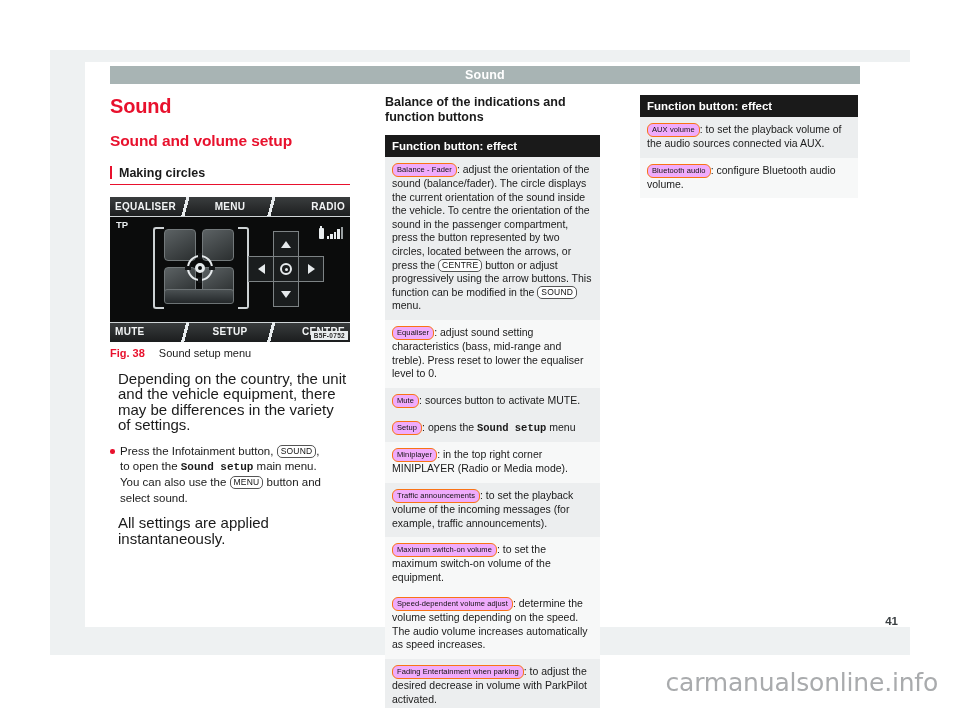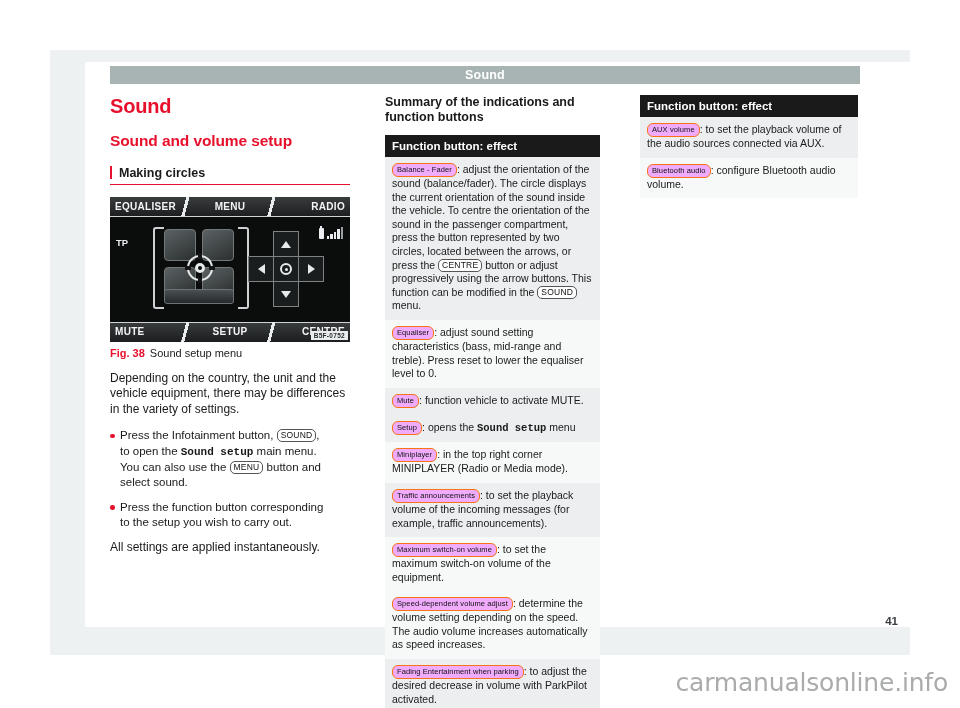--- a/index.html
+++ b/index.html
@@ -78,21 +78,21 @@
   .sk.c{left:0;width:240px;text-align:center;}
   .sk.r{right:5px;}
   .slash{
     position:absolute;width:26px;height:20px;top:0;
     background:linear-gradient(105deg,transparent 46%,#e9edef 46%,#e9edef 56%,transparent 56%);
   }
   .slash.a{left:62px;}
   .slash.b{left:148px;}
   .slash-b-wrap .slash{bottom:0;top:auto;}
   .tp{
-    position:absolute;left:6px;top:40px;color:#e9edef;font-size:9.5px;
+    position:absolute;left:6px;top:22px;color:#e9edef;font-size:9.5px;
     font-weight:bold;
   }
   .status-ico{position:absolute;right:7px;top:30px;display:flex;align-items:flex-end;gap:3px;}
   .batt{width:5px;height:11px;background:#e9edef;border-radius:1px;position:relative;}
   .batt:before{content:"";position:absolute;left:1.5px;top:-2px;width:2px;height:2px;background:#e9edef;}
   .bars{display:flex;align-items:flex-end;gap:1px;}
   .bars i{display:block;width:2.5px;background:#e9edef;}
   .bars i:nth-child(1){height:3px;}
   .bars i:nth-child(2){height:5px;}
   .bars i:nth-child(3){height:7.5px;}
@@ -157,25 +157,25 @@
   .img-id{
     position:absolute;right:2px;bottom:2px;
     background:#e9edef;color:#2a2a2a;
     font-size:6.5px;font-weight:bold;letter-spacing:.3px;
     padding:1px 3px;font-family:"Liberation Sans",sans-serif;
   }
   .fig-caption{
     margin-top:5px;font-size:11px;color:#1a1a1a;
   }
   .fig-caption .lbl{color:#e8112d;font-weight:bold;}
-  .fig-caption .txt{margin-left:5px;}
+  .fig-caption .txt{margin-left:14px;}
 
   
   p.body{
-    font-size:12px;line-height:15.4px;color:#1a1a1a;margin:0 0 11px 0;
+    font-size:15px;line-height:15.4px;color:#1a1a1a;margin:0 0 11px 8px;
   }
   p.bullet{
     font-size:11.5px;line-height:15.4px;color:#1a1a1a;margin:0 18px 9px 0;
     position:relative;padding-left:10px;
   }
   p.bullet:before{
     content:"";position:absolute;left:0;top:5.5px;width:4.5px;height:4.5px;
     border-radius:50%;background:#e8112d;
   }
   .mono-bold{font-family:"Liberation Mono",monospace;font-weight:bold;font-size:11px;}
@@ -208,21 +208,21 @@
     margin:0 0 10px 0;
   }
   
   .page-no{
     position:absolute;right:62px;top:615px;
     font-size:11.5px;font-weight:bold;color:#3a3f42;
   }
   
   .watermark{
     position:absolute;left:0;top:668px;width:960px;text-align:right;
-    padding-right:12px;box-sizing:border-box;
+    padding-right:22px;box-sizing:border-box;
     color:#a9abad;font-size:25px;letter-spacing:-.2px;
     font-family:"DejaVu Sans",sans-serif;
   }
 </style>
 </head>
 <body>
 
 <div class="page-panel"></div>
 <div class="content-sheet"></div>
 
@@ -307,41 +307,40 @@
 
     <div class="fig-caption">
       <span class="lbl">Fig. 38</span><span class="txt">Sound setup menu</span>
     </div>
   </div>
 
   <p class="body" style="margin-top:12px;">Depending on the country, the unit and the vehicle equipment, there may be differences in the variety of settings.</p>
 
   <p class="bullet"><span>Press the Infotainment button, </span><span class="hwkey">SOUND</span><span>, to open the </span><span class="mono-bold">Sound setup</span><span> main menu. You can also use the </span><span class="hwkey">MENU</span><span> button and select sound.</span></p>
 
-  <p class="bullet">Press the function button corresponding to the setup you wish to carry out.</p>
 
   <p class="body" style="margin-top:4px;">All settings are applied instantaneously.</p>
 </div>
 
 <div class="col col-mid">
 
-  <div class="h-mid">Summary of the indications and function buttons</div>
+  <div class="h-mid">Balance of the indications and function buttons</div>
 
   <div class="tbl-head">Function button: effect</div>
 
   <div class="tbl-row odd">
     <span class="fbtn">Balance - Fader</span><span>: adjust the orientation of the sound (balance/fader). The circle displays the current orientation of the sound inside the vehicle. To centre the orientation of the sound in the passenger compartment, press the button represented by two circles, located between the arrows, or press the </span><span class="hwkey">CENTRE</span><span> button or adjust progressively using the arrow buttons. This function can be modified in the </span><span class="hwkey">SOUND</span><span> menu.</span>
   </div>
 
   <div class="tbl-row even">
     <span class="fbtn">Equaliser</span><span>: adjust sound setting characteristics (bass, mid-range and treble). Press reset to lower the equaliser level to 0.</span>
   </div>
 
   <div class="tbl-row odd">
-    <span class="fbtn">Mute</span><span>: function vehicle to activate MUTE.</span>
+    <span class="fbtn">Mute</span><span>: sources button to activate MUTE.</span>
   </div>
 
   <div class="tbl-row odd">
     <span class="fbtn">Setup</span><span>: opens the </span><span class="mono-bold" style="font-size:10.5px;">Sound setup</span><span> menu</span>
   </div>
 
   <div class="tbl-row even">
     <span class="fbtn">Miniplayer</span><span>: in the top right corner MINIPLAYER (Radio or Media mode).</span>
   </div>
 

